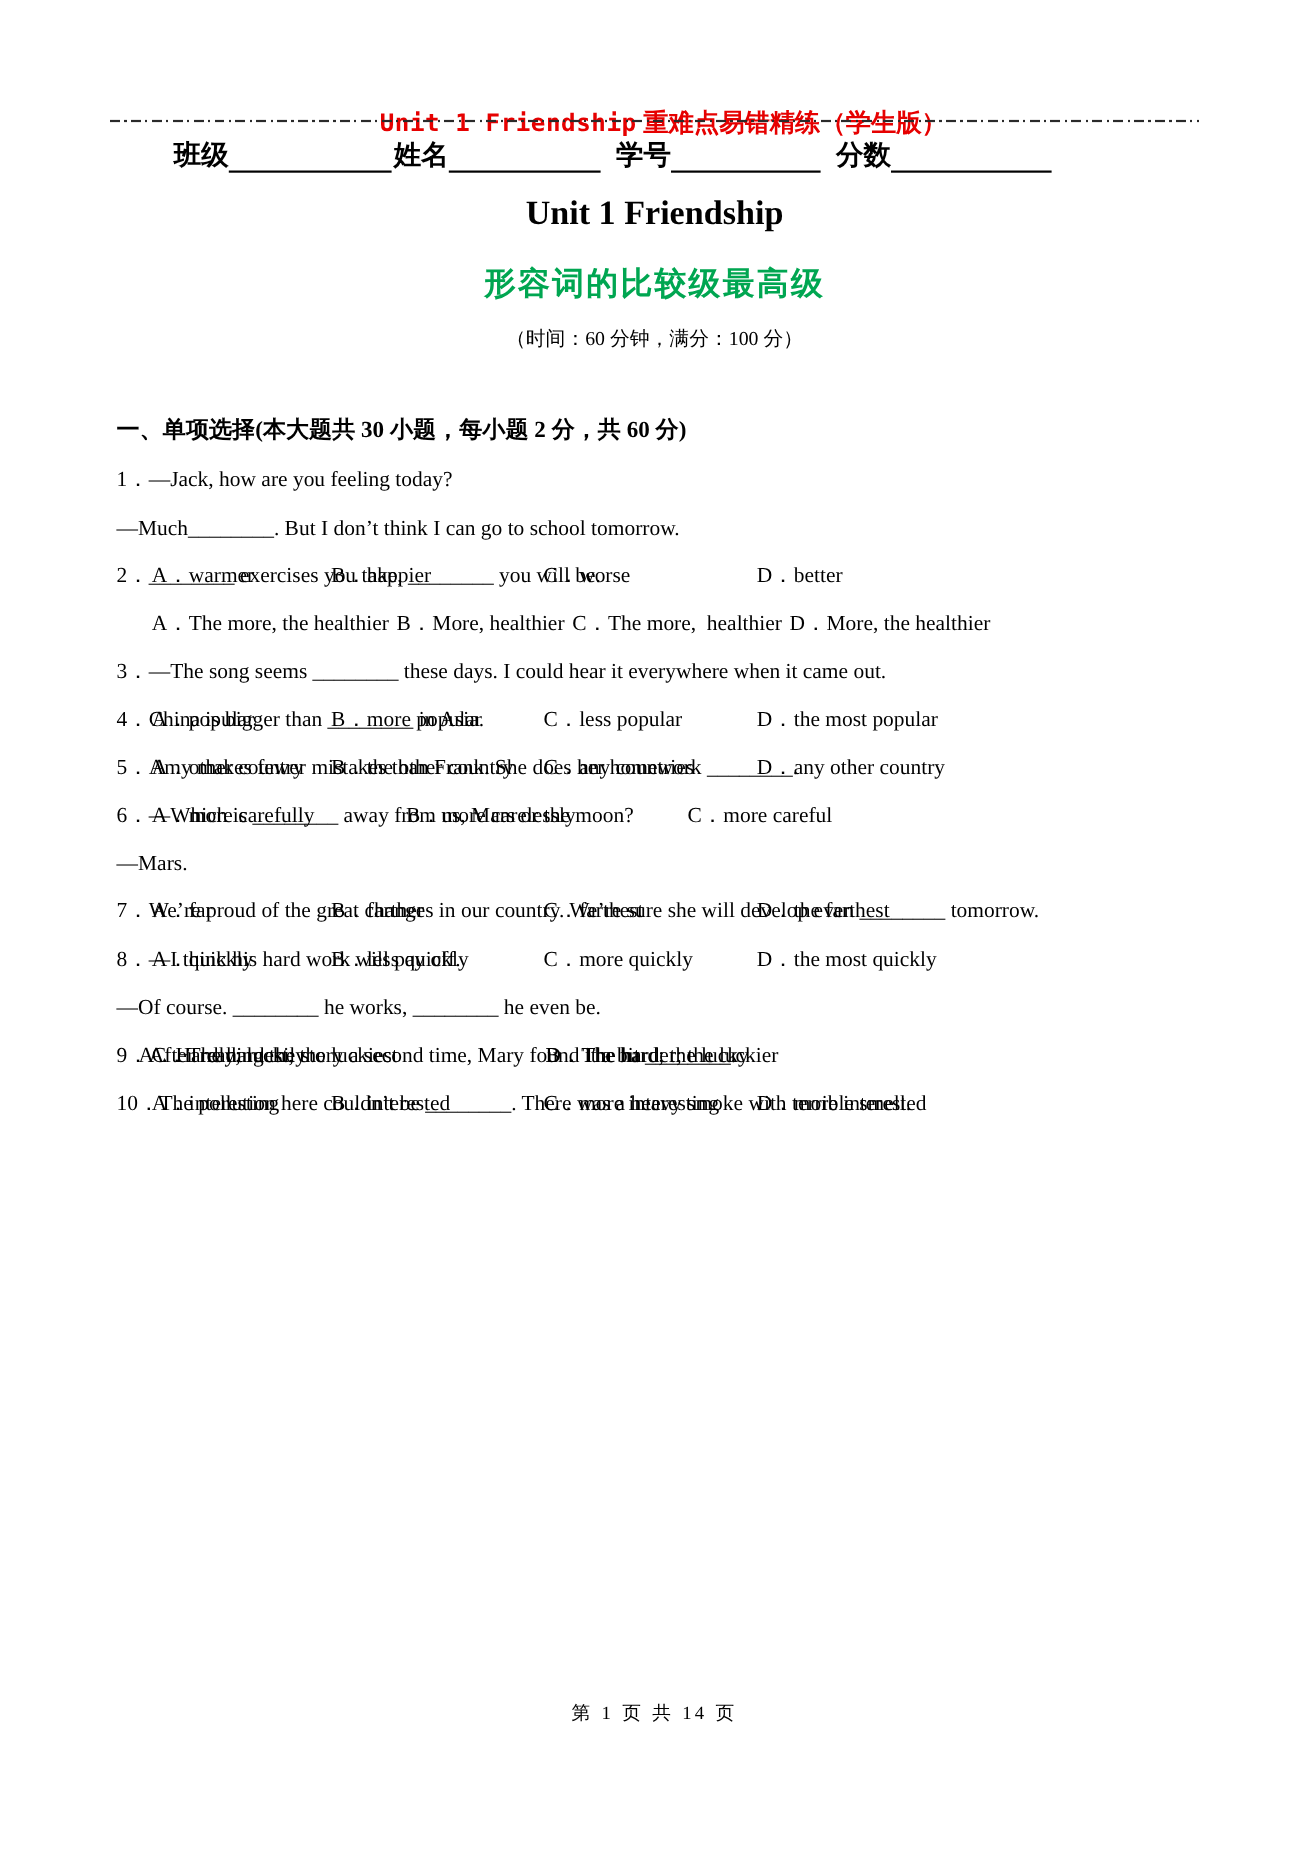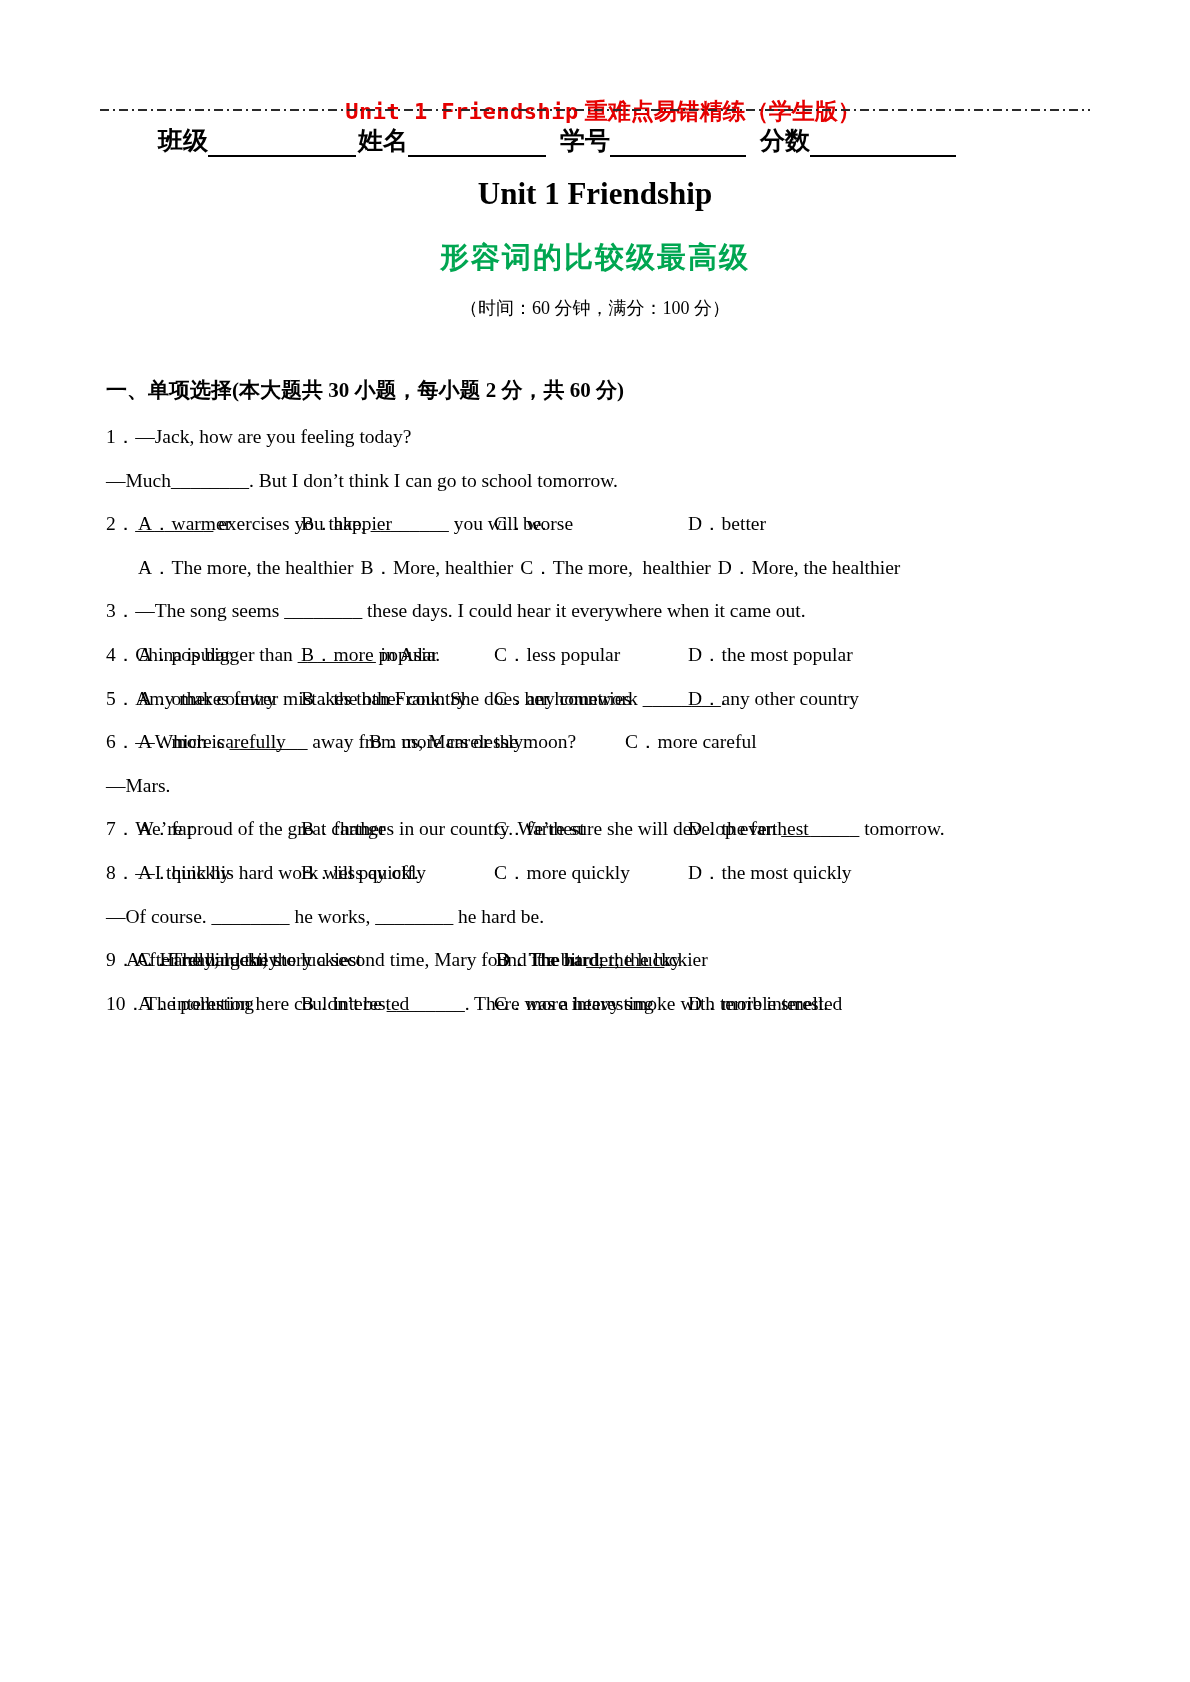--- a/index.html
+++ b/index.html
@@ -117,22 +117,23 @@
       <div class="qline">4．China is bigger than ________ in Asia.</div>
       <div class="qline"><span class="opt-abs" style="left: 32px;">A．other country</span><span class="opt-abs" style="left: 195px;">B．the other country</span><span class="opt-abs" style="left: 388px;">C．any countries</span><span class="opt-abs" style="left: 582px;">D．any other country</span></div>
       <div class="qline">5．Amy makes fewer mistakes than Frank. She does her homework ________.</div>
       <div class="qline"><span class="opt-abs" style="left: 32px;">A．more carefully</span><span class="opt-abs" style="left: 263px;">B．more carelessly</span><span class="opt-abs" style="left: 519px;">C．more careful</span></div>
       <div class="qline">6．—Which is ________ away from us, Mars or the moon?</div>
       <div class="qline">—Mars.</div>
       <div class="qline"><span class="opt-abs" style="left: 32px;">A．far</span><span class="opt-abs" style="left: 195px;">B．farther</span><span class="opt-abs" style="left: 388px;">C．farthest</span><span class="opt-abs" style="left: 582px;">D．the farthest</span></div>
       <div class="qline">7．We’re proud of the great changes in our country. We’re sure she will develop even ________ tomorrow.</div>
       <div class="qline"><span class="opt-abs" style="left: 32px;">A．quickly</span><span class="opt-abs" style="left: 195px;">B．less quickly</span><span class="opt-abs" style="left: 388px;">C．more quickly</span><span class="opt-abs" style="left: 582px;">D．the most quickly</span></div>
       <div class="qline">8．—I think his hard work will pay off.</div>
-      <div class="qline">—Of course. ________ he works, ________ he hard be.</div>
+      <div class="qline">—Of course. ________ he works, ________ he even be.</div>
       <div class="qline"><span class="opt-abs" style="left: 20px;">A．Hardly; luckily</span><span class="opt-abs" style="left: 390px;">B．The hard; the lucky</span></div>
       <div class="qline"><span class="opt-abs" style="left: 32px;">C．The hardest; the luckiest</span><span class="opt-abs" style="left: 390px;">D．The harder; the luckier</span></div>
       <div class="qline">9．After reading the story a second time, Mary found it a bit ________.</div>
       <div class="qline"><span class="opt-abs" style="left: 32px;">A．interesting</span><span class="opt-abs" style="left: 195px;">B．interested</span><span class="opt-abs" style="left: 388px;">C．more interesting</span><span class="opt-abs" style="left: 582px;">D．more interested</span></div>
       <div class="qline">10．The pollution here couldn’t be ________. There was a heavy smoke with terrible smell.</div>
     </div>
 
+  <div class="footer">第 1 页 共 14 页</div>
 
 </div>
 
 </body></html>

